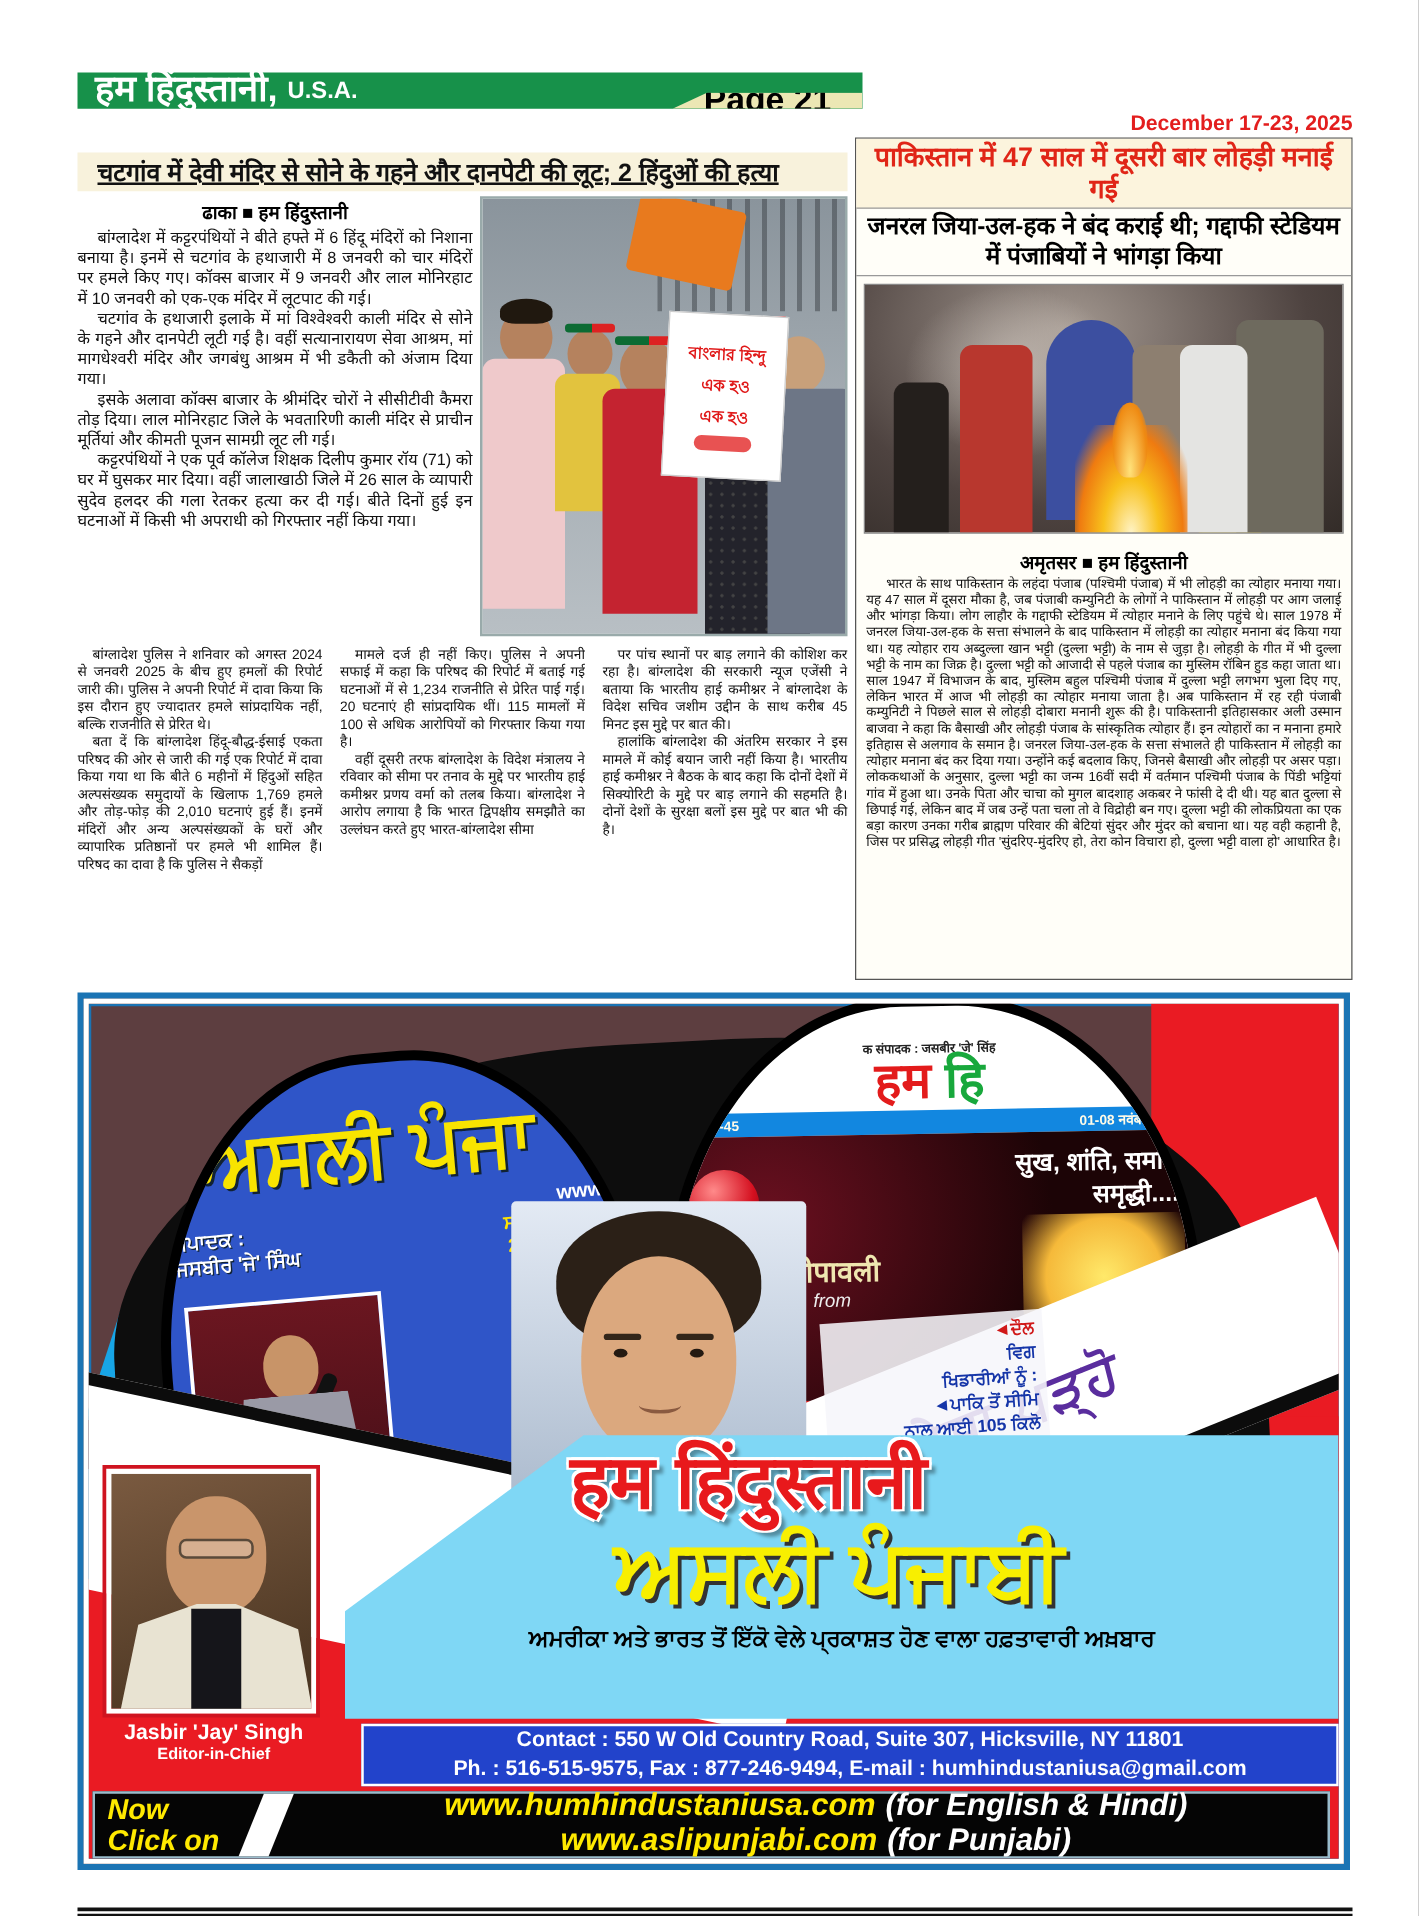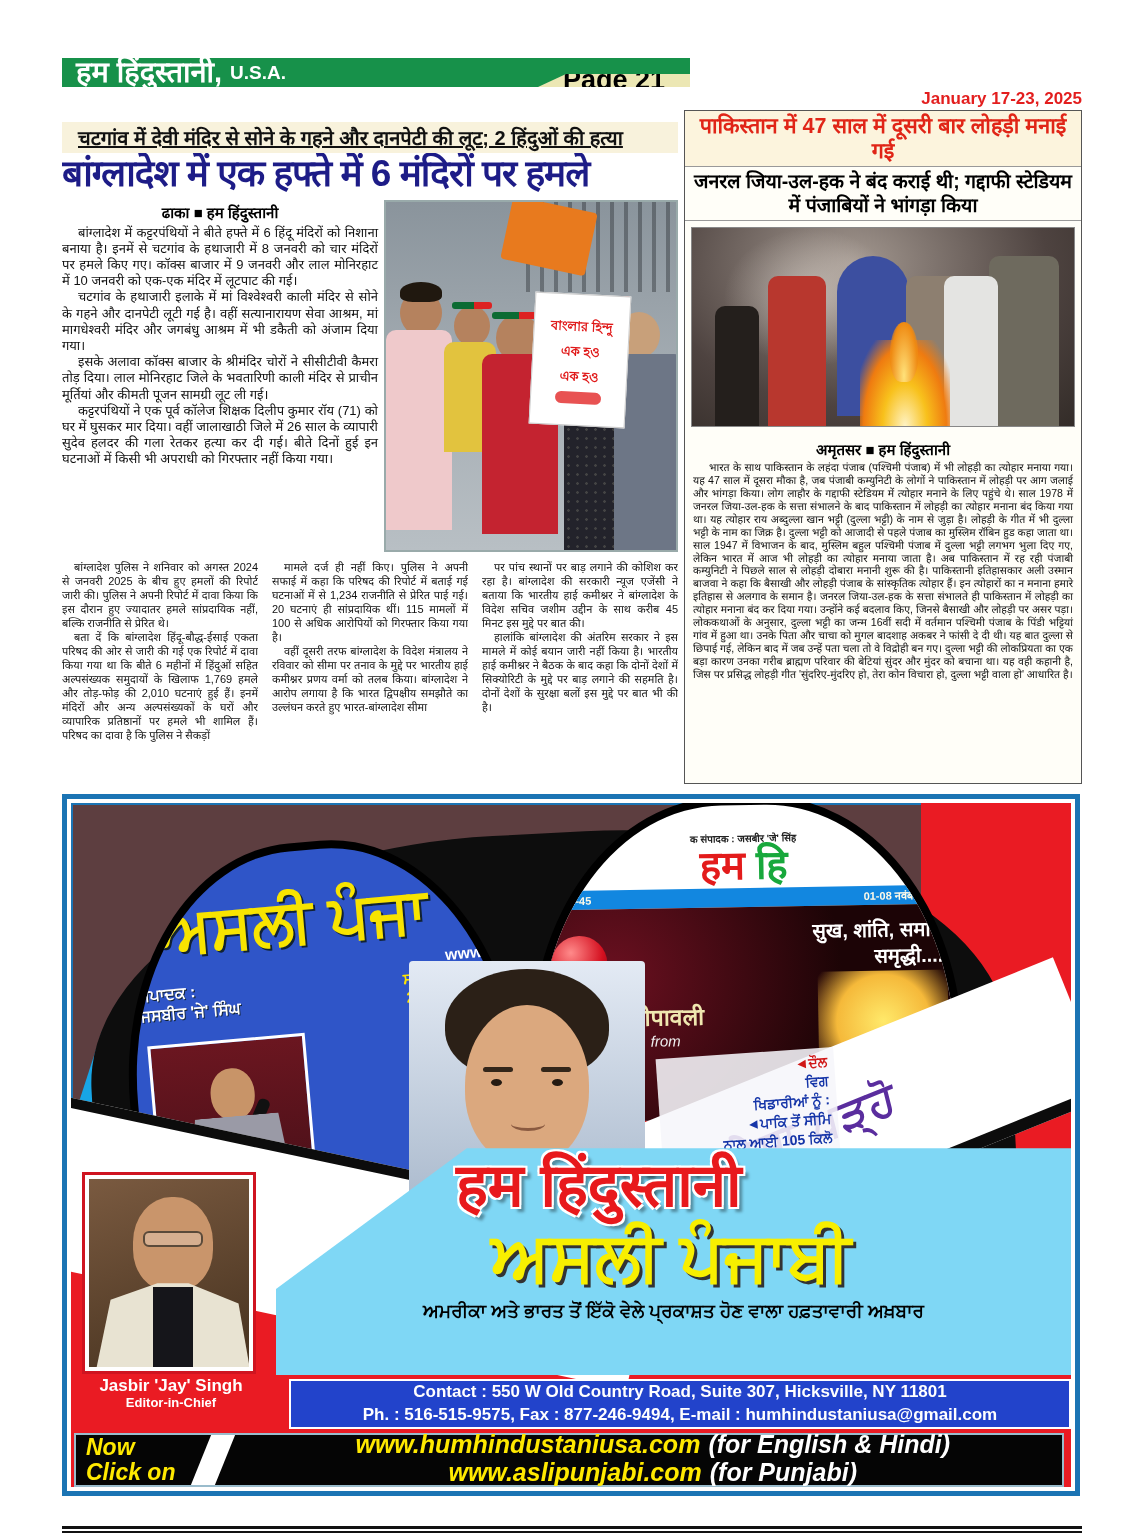--- a/index.html
+++ b/index.html
@@ -202,30 +202,29 @@
 
 <div class="page">
 
   <div class="header">
     <div class="banner">
       <span class="mast">हम हिंदुस्तानी,</span>
       <span class="usa">U.S.A.</span>
       <div class="page-badge">Page 21</div>
     </div>
     <div class="header-right">
-      <div class="hdr-date">January 17-23, 2025</div>
+      <div class="hdr-date">December 17-23, 2025</div>
       <div class="hdr-site">www.humhindustaniusa.com</div>
     </div>
   </div>
 
   <div class="content-row">
 
     <div class="left-article">
       <span class="kicker">चटगांव में देवी मंदिर से सोने के गहने और दानपेटी की लूट; 2 हिंदुओं की हत्या</span>
-      <div class="headline">बांग्लादेश में एक हफ्ते में 6 मंदिरों पर हमले</div>
       <div class="upper-row">
         <div class="col1 body-txt">
           <div class="byline">ढाका ■ हम हिंदुस्तानी</div>
           <p>बांग्लादेश में कट्टरपंथियों ने बीते हफ्ते में 6 हिंदू मंदिरों को निशाना बनाया है। इनमें से चटगांव के हथाजारी में 8 जनवरी को चार मंदिरों पर हमले किए गए। कॉक्स बाजार में 9 जनवरी और लाल मोनिरहाट में 10 जनवरी को एक-एक मंदिर में लूटपाट की गई।</p>
           <p>चटगांव के हथाजारी इलाके में मां विश्वेश्वरी काली मंदिर से सोने के गहने और दानपेटी लूटी गई है। वहीं सत्यानारायण सेवा आश्रम, मां मागधेश्वरी मंदिर और जगबंधु आश्रम में भी डकैती को अंजाम दिया गया।</p>
           <p>इसके अलावा कॉक्स बाजार के श्रीमंदिर चोरों ने सीसीटीवी कैमरा तोड़ दिया। लाल मोनिरहाट जिले के भवतारिणी काली मंदिर से प्राचीन मूर्तियां और कीमती पूजन सामग्री लूट ली गई।</p>
           <p>कट्टरपंथियों ने एक पूर्व कॉलेज शिक्षक दिलीप कुमार रॉय (71) को घर में घुसकर मार दिया। वहीं जालाखाठी जिले में 26 साल के व्यापारी सुदेव हलदर की गला रेतकर हत्या कर दी गई। बीते दिनों हुई इन घटनाओं में किसी भी अपराधी को गिरफ्तार नहीं किया गया।</p>
         </div>
 
         <div class="photo-protest">

